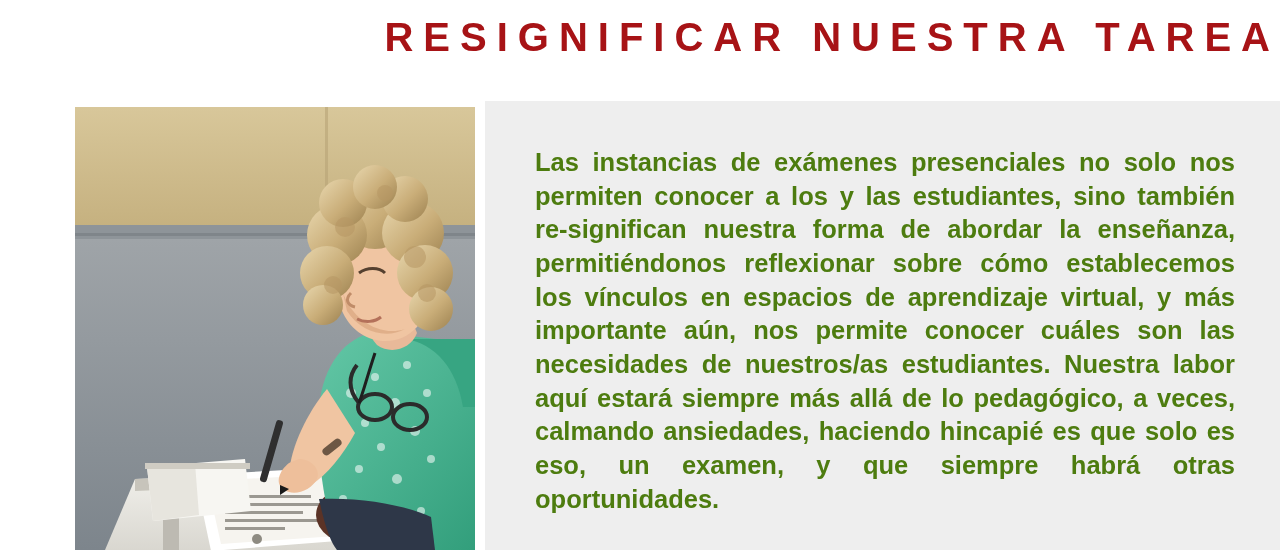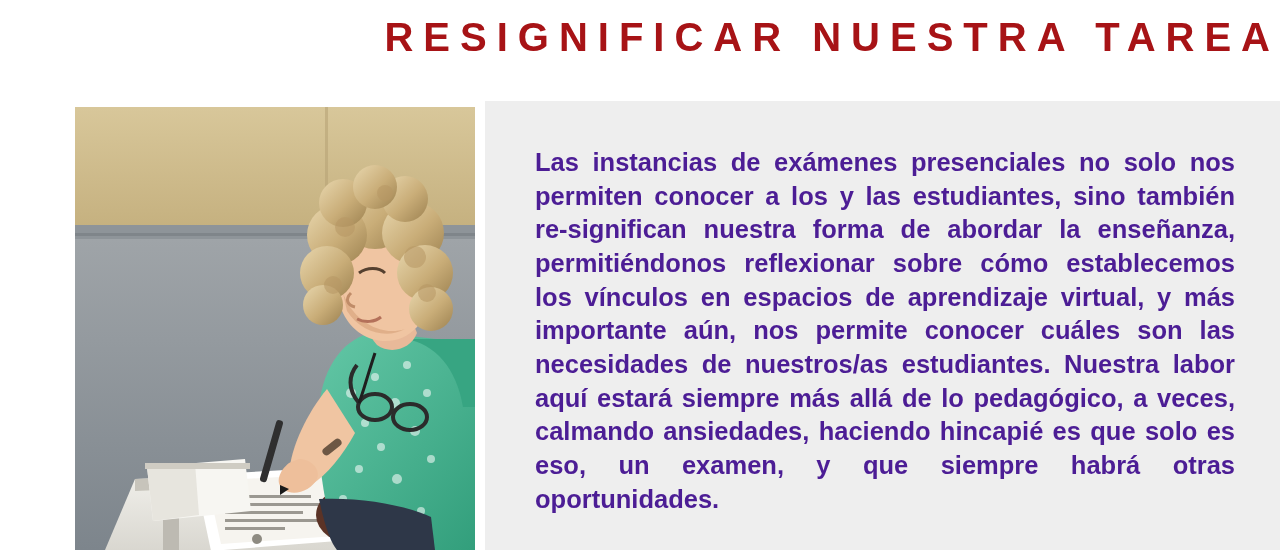--- a/index.html
+++ b/index.html
@@ -64,21 +64,21 @@
   }
   .text-body {
     position: absolute;
     left: 50px;
     top: 45px;
     width: 700px;
     font-family: "Liberation Sans", sans-serif;
     font-weight: bold;
     font-size: 25.5px;
     line-height: 1.32;
-    color: #4c1d95;
+    color: #4d7c0f;
     text-align: justify;
     text-justify: inter-word;
   }
 
   
   .photo {
     position: absolute;
     left: 75px;
     top: 6px;
     width: 400px;

